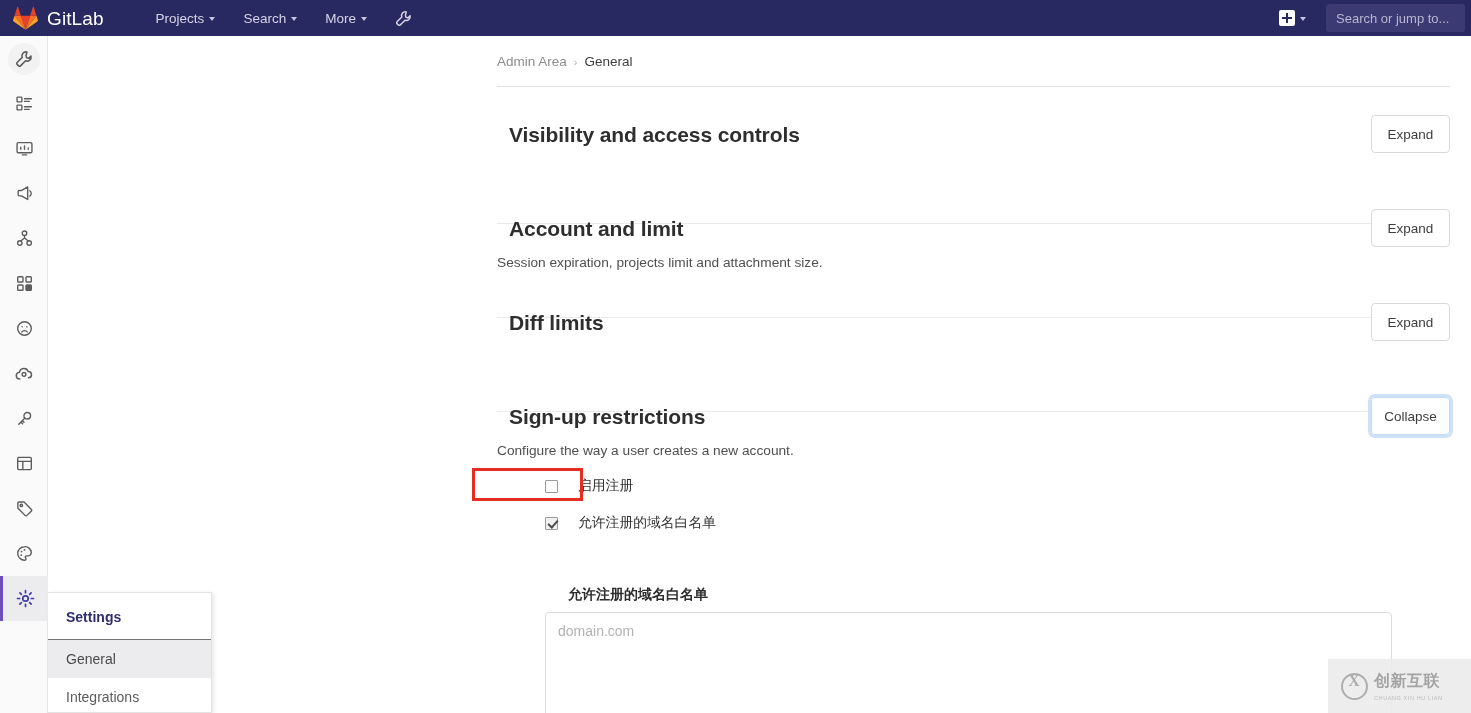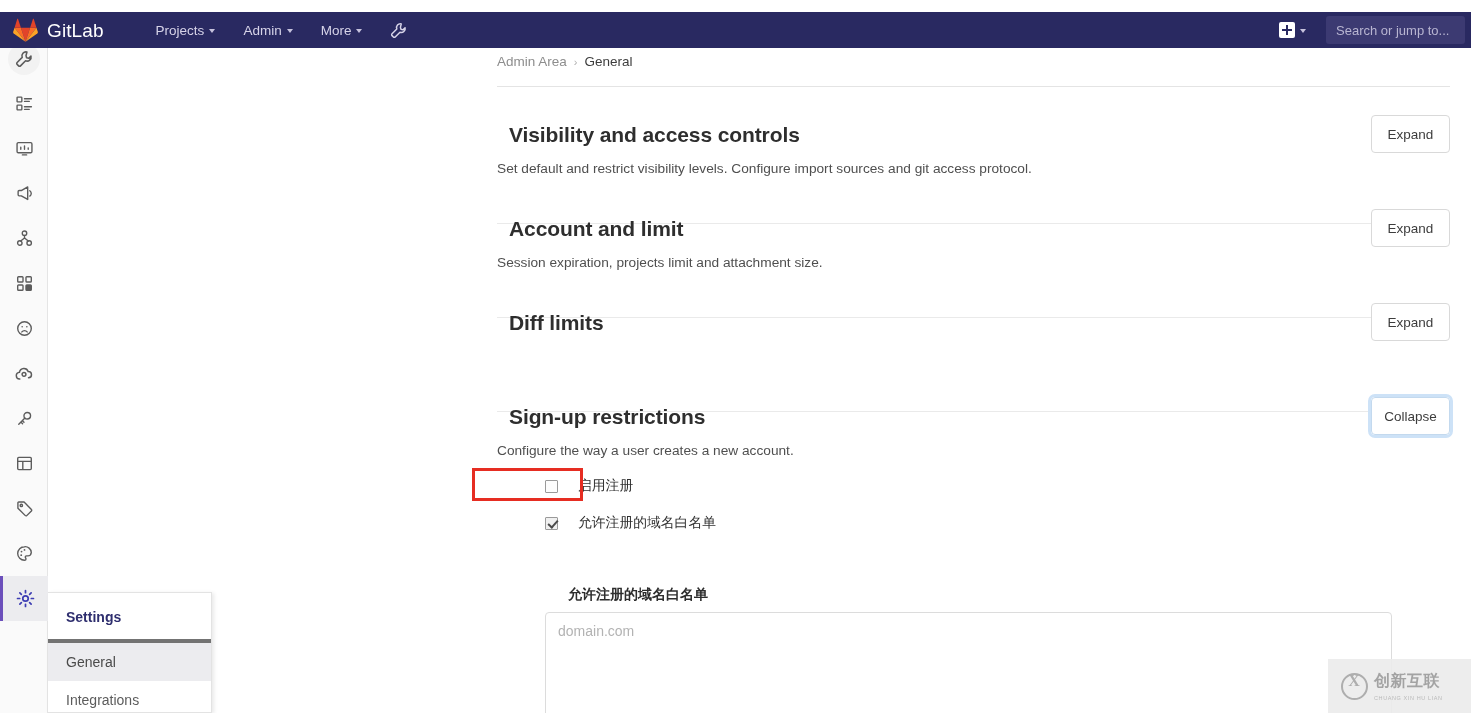--- a/index.html
+++ b/index.html
@@ -7,21 +7,21 @@
     margin: 0; padding: 0;
     width: 1471px; height: 713px;
     overflow: hidden;
     background: #fff;
     font-family: "Liberation Sans", "DejaVu Sans", sans-serif;
     -webkit-font-smoothing: antialiased;
   }
 
   
   #navbar {
-    position: absolute; top: 12px; left: 0;
+    position: absolute; top: 0; left: 0;
     width: 1471px; height: 36px;
     background: #292961;
     display: flex; align-items: center;
     z-index: 50;
   }
   #navbar-logo-wrap {
     display: flex; align-items: center;
     margin-left: 13px; gap: 9px;
     height: 36px;
   }
@@ -104,21 +104,21 @@
     width: 164px; height: 121px;
     background: #fff;
     border: 1px solid #e3e3e3;
     border-left: none;
     box-shadow: 2px 1px 4px rgba(0,0,0,.09);
     z-index: 40;
   }
   #flyout-title {
     font-size: 14px; font-weight: bold; color: #2e2e6e;
     padding: 16px 0 14px 18px;
-    border-bottom: 4px solid #737373;
+    border-bottom: 1px solid #737373;
   }
   .flyout-item {
     font-size: 14px; color: #5c5c5c;
     padding: 11px 0 11px 18px;
     cursor: pointer;
   }
   .flyout-item.current { background: #ececef; color: #4a4a4a; }
 
   
   #content {
@@ -253,21 +253,21 @@
     </span>
     <span id="brand-text">GitLab</span>
   </div>
 
   <div id="nav-links">
     <a class="nav-link">
       <span>Projects</span>
       <span class="caret"></span>
     </a>
     <a class="nav-link">
-      <span>Admin</span>
+      <span>Search</span>
       <span class="caret"></span>
     </a>
     <a class="nav-link">
       <span>More</span>
       <span class="caret"></span>
     </a>
     <span id="nav-wrench">
       <svg width="17" height="17" viewBox="0 0 16 16" fill="none" stroke="#d6d3e8" stroke-width="1.4">
         <path d="M10.6 1.8a3.6 3.6 0 00-4.2 4.8L1.9 11.1a1.2 1.2 0 000 1.7l1.3 1.3a1.2 1.2 0 001.7 0l4.5-4.5a3.6 3.6 0 004.8-4.2l-2 2-1.9-.5-.5-1.9z" stroke-linejoin="round"></path>
       </svg>
@@ -411,21 +411,20 @@
 
   <div id="breadcrumb">
     <span class="bc-link">Admin Area</span>
     <span class="bc-sep">›</span>
     <span class="bc-cur">General</span>
   </div>
   <div id="bc-rule"></div>
 
   <div class="section" style="top:75px">
     <h2 class="section-head">Visibility and access controls</h2>
-    <p class="section-desc">Set default and restrict visibility levels. Configure import sources and git access protocol.</p>
     <button class="toggle-btn" style="top:4px">Expand</button>
   </div>
   <div class="section-rule" style="top:187px"></div>
 
   <div class="section" style="top:169px">
     <h2 class="section-head">Account and limit</h2>
     <p class="section-desc">Session expiration, projects limit and attachment size.</p>
     <button class="toggle-btn" style="top:4px">Expand</button>
   </div>
   <div class="section-rule" style="top:281px"></div>

